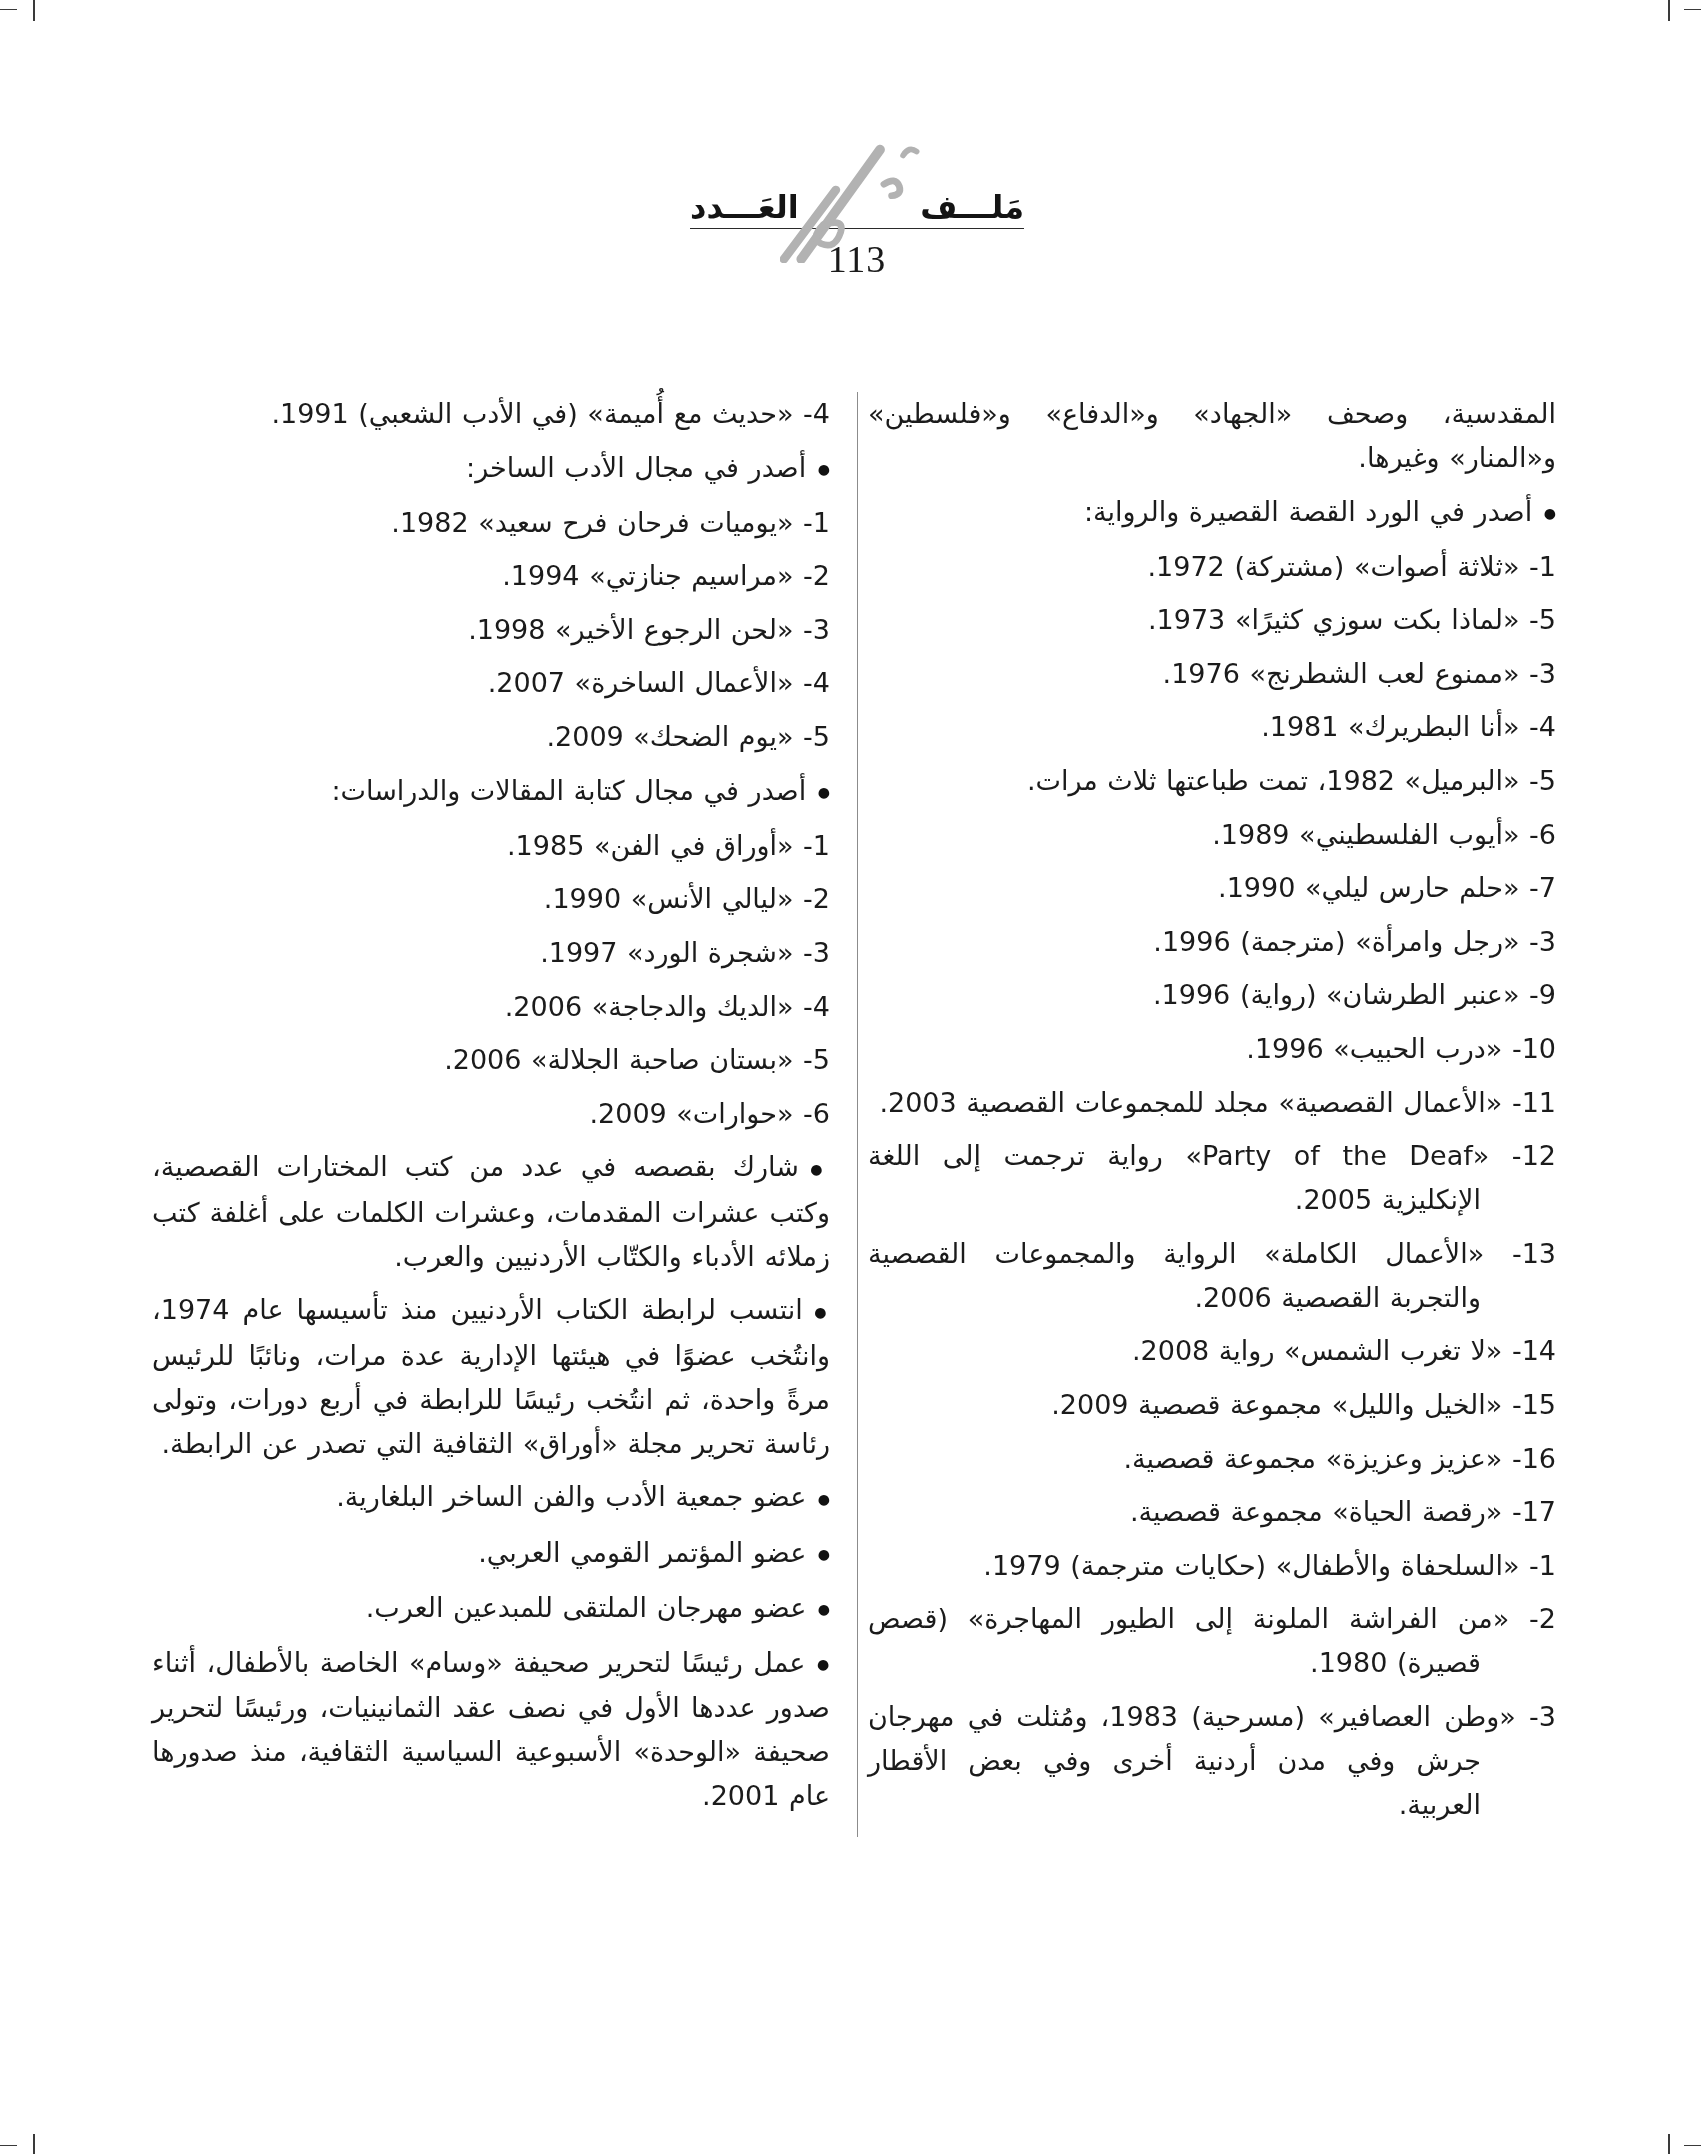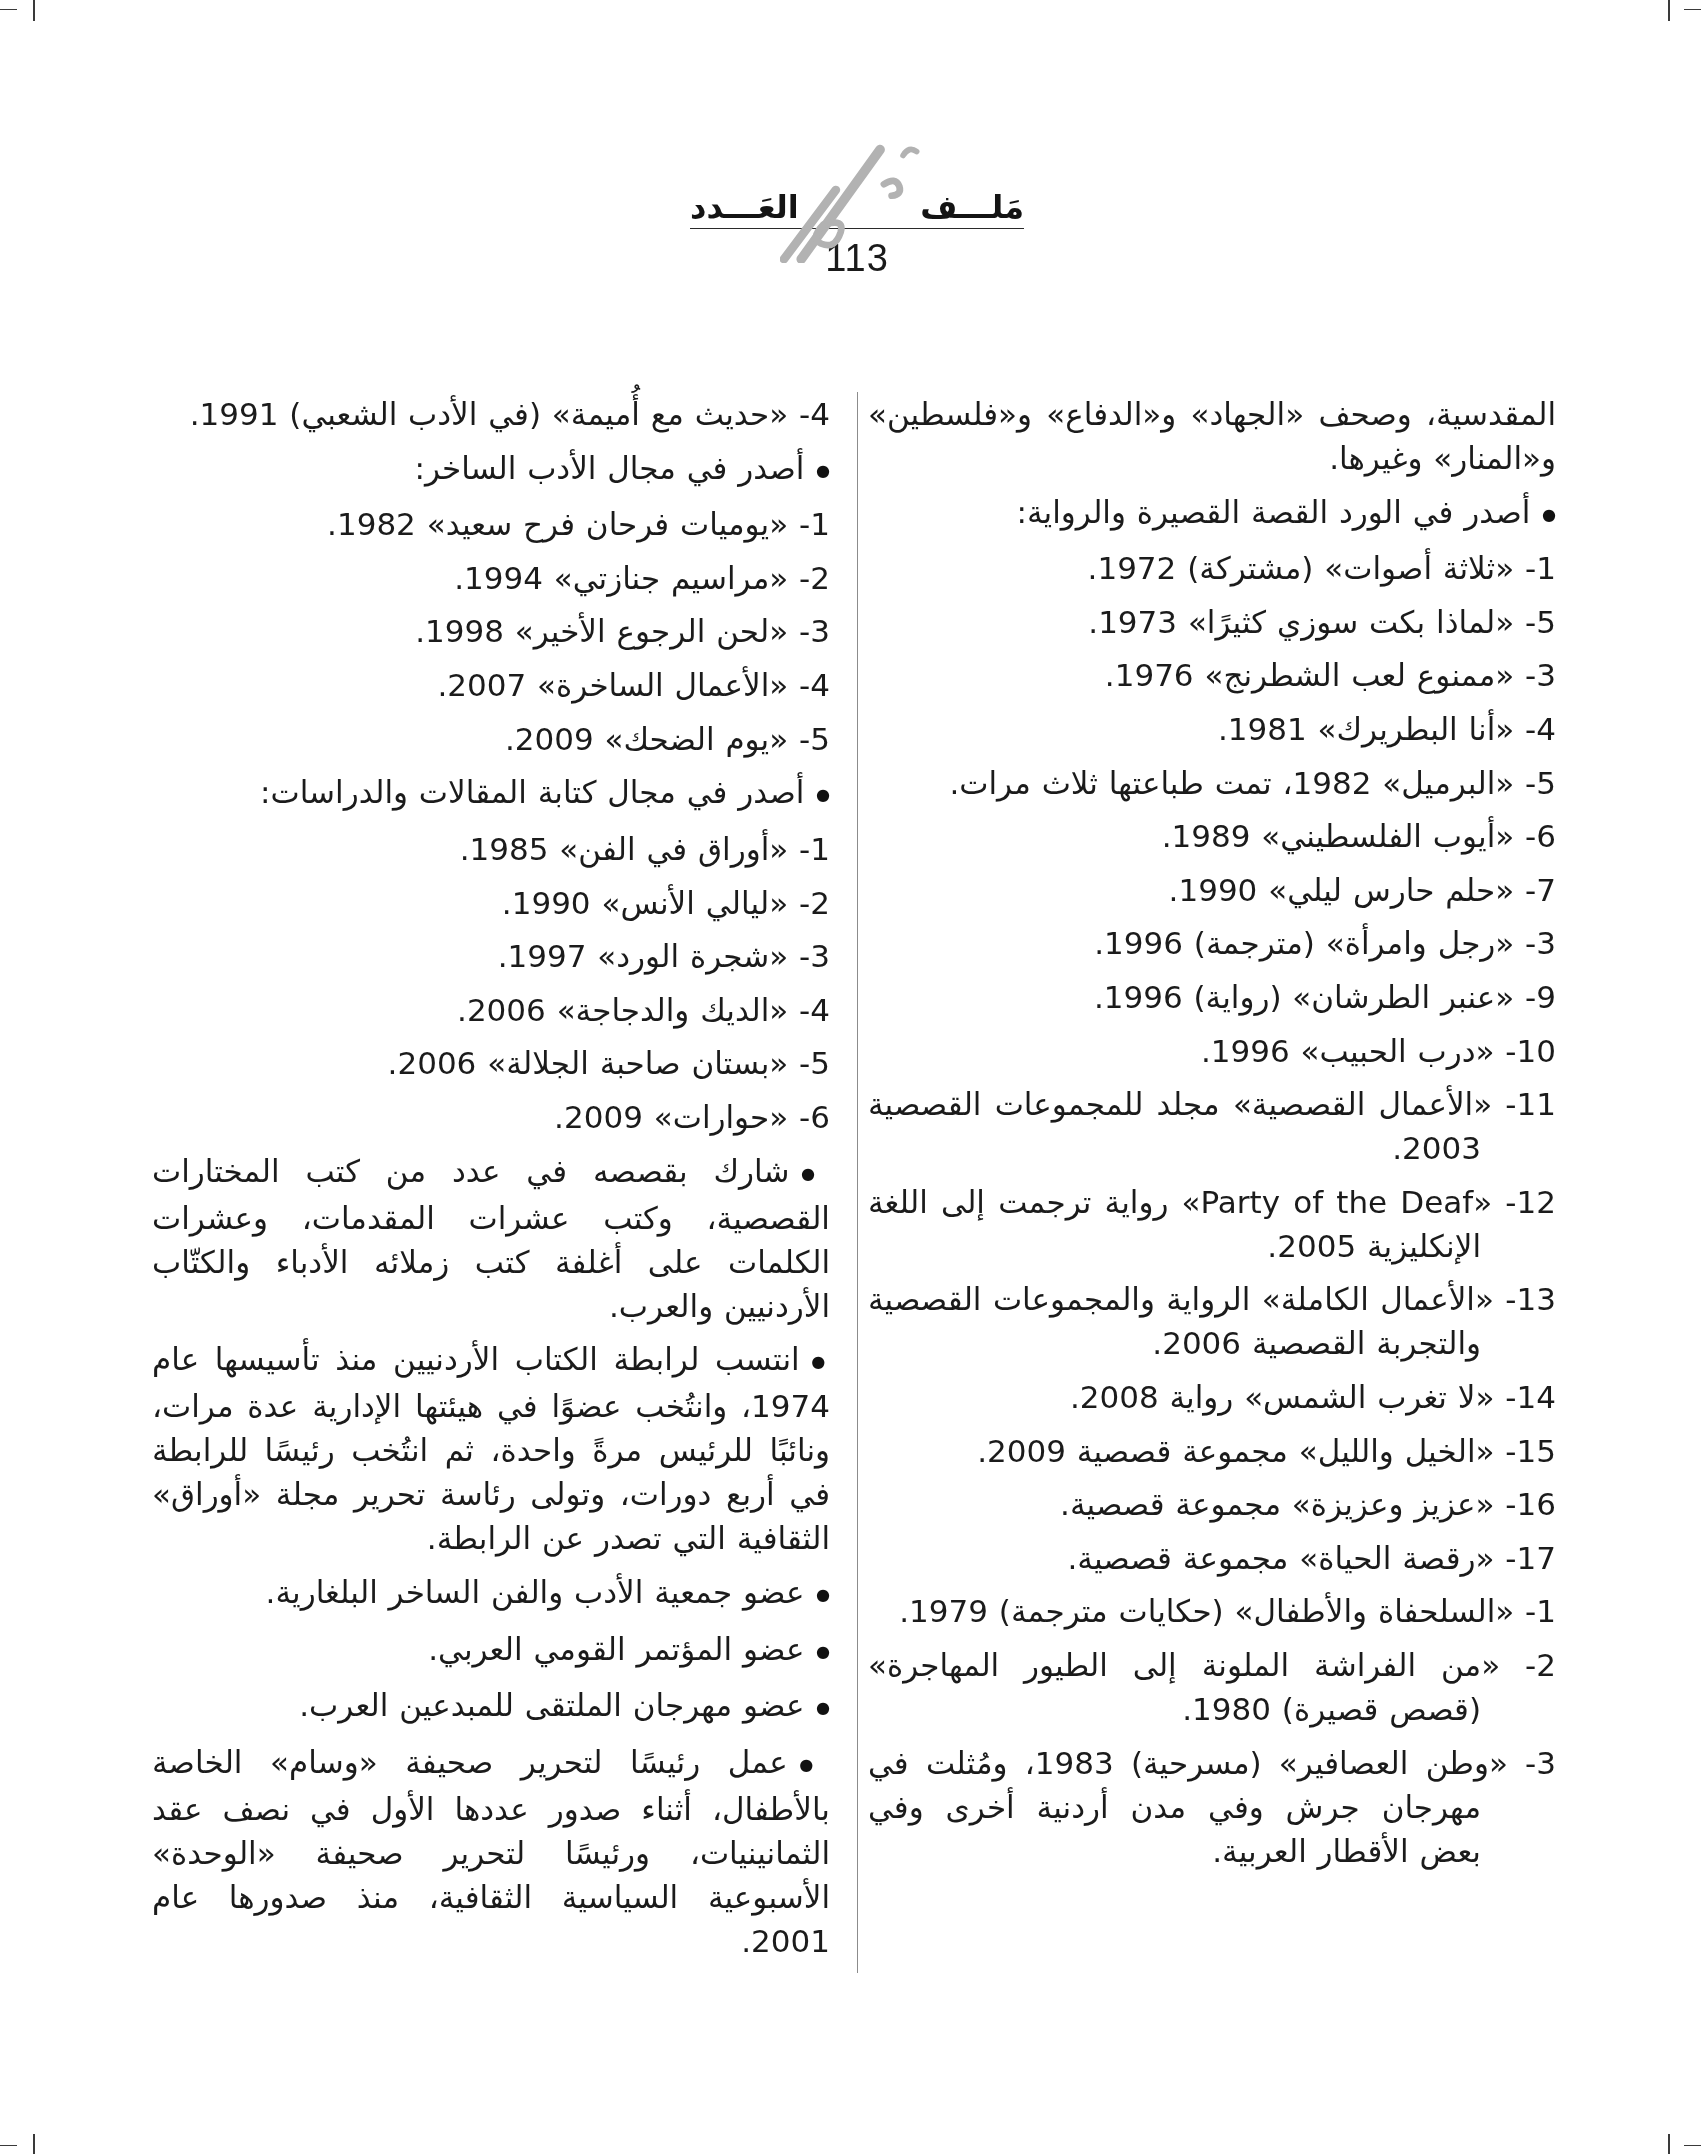--- a/index.html
+++ b/index.html
@@ -42,21 +42,21 @@
   }
   .logo {
     position: absolute;
     left: 50%; top: -1.9px;
     transform: translateX(-50%);
     width: 154px; height: 123px;
     pointer-events: none;
   }
   .pagenum {
     text-align: center;
-    font-family: Liberation Sans, sans-serif;
+    font-family: Liberation Serif, serif;
     font-size: 38px;
     color: #1a1a1a;
     margin-top: 7.7px;
     letter-spacing: 1px;
   }
 
   
   .columns {
     position: absolute;
     top: 392px;
@@ -70,21 +70,21 @@
     padding-left: 10px;
     border-left: 1.9px solid #8c8c8c;
   }
   .col-b {
     width: 678px;
     margin-right: 27px;
   }
 
   .para {
     margin: 0 0 9.6px 0;
-    font-size: 31px;
+    font-size: 27px;
     line-height: 44px;
     text-align: justify;
     text-align-last: right;
     -moz-text-align-last: right;
     word-spacing: 1px;
   }
   .para.numbered {
     padding-right: 75px;
     text-indent: -75px;
   }

